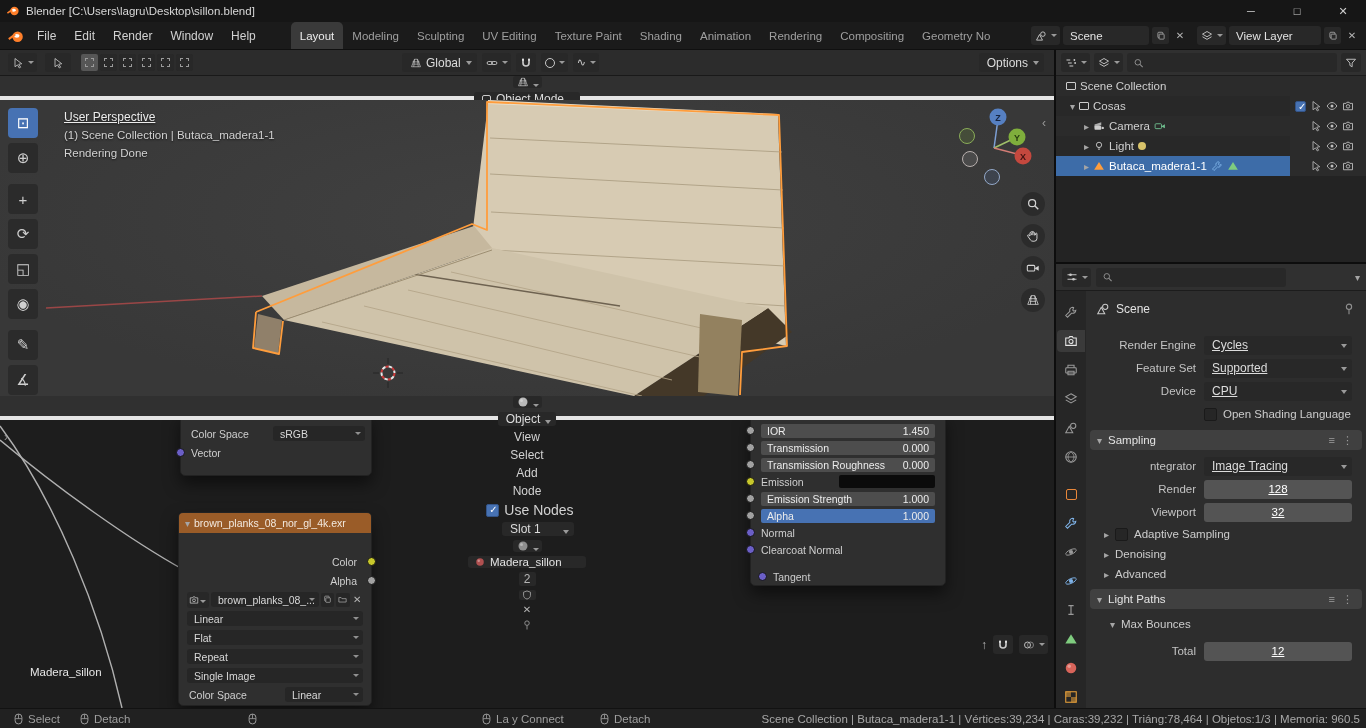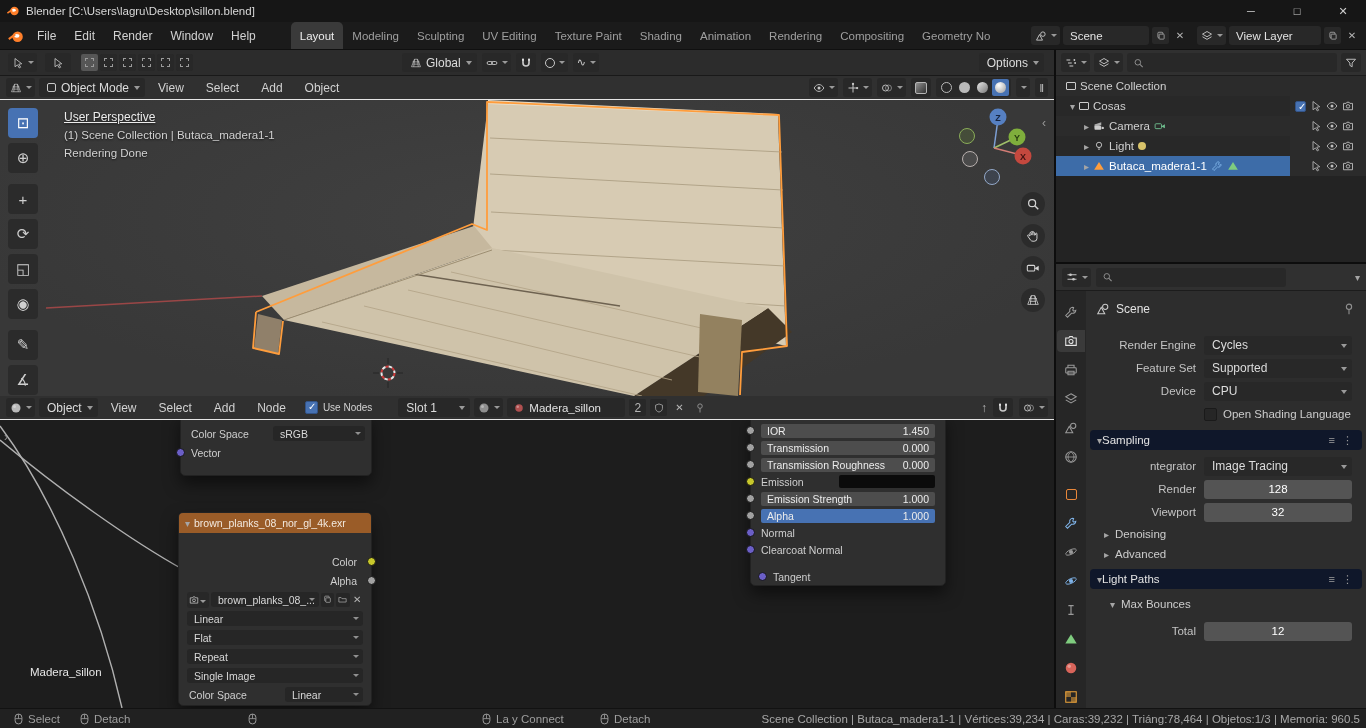--- a/index.html
+++ b/index.html
@@ -38,21 +38,21 @@
 .ws-tab{padding:0 9px;display:inline-flex;align-items:center;color:#9f9f9f;font-size:11.5px;white-space:nowrap;height:100%;}
 .ws-tab.active{background:#3a3a3a;color:#ececec;border-radius:5px 5px 0 0;}
 .scene-group{margin-left:auto;display:flex;align-items:center;gap:3px;padding-right:6px;}
 .namefield{background:#282828;border-radius:3px;height:19px;display:inline-flex;align-items:center;padding:0 7px;gap:5px;color:#e2e2e2;font-size:11.5px;}
 
 .toolheader{position:absolute;left:0;top:50px;width:1054px;height:26px;background:#2c2c2c;display:flex;align-items:center;padding:0 8px;border-bottom:1px solid #191919;}
 .modebox{width:17px;height:17px;background:#282828;border-radius:2px;margin-right:2px;display:inline-flex;align-items:center;justify-content:center;}
 .modebox i{width:9px;height:9px;border:1px dashed #9a9a9a;display:block;}
 .modebox.sel{background:#565656;}
 
-.ehdr{position:absolute;left:0;width:1054px;height:24px;background:#303030;display:flex;align-items:center;padding:0 6px;gap:4px;border-bottom:1px solid #e5e5e5;}
+.ehdr{position:absolute;left:0;width:1054px;height:24px;background:#303030;display:flex;align-items:center;padding:0 6px;gap:4px;border-bottom:4px solid #e5e5e5;flex-direction:column;}
 
 .vpwrap{position:absolute;left:0;top:76px;width:1054px;height:320px;background:#3a3a3a;}
 .vpcontent{position:absolute;left:0;top:24px;width:1054px;height:296px;background:radial-gradient(ellipse at 50% 40%, #414141 0%, #383838 75%);overflow:hidden;}
 .vp-overlay{position:absolute;left:64px;top:8px;text-shadow:0 1px 2px rgba(0,0,0,.65);}
 .vp-overlay .l1{font-size:12px;color:#ececec;line-height:18px;text-decoration:underline;}
 .vp-overlay .l2,.vp-overlay .l3{font-size:11.5px;color:#d2d2d2;line-height:18px;}
 .vtoolrail{position:absolute;left:8px;top:8px;display:flex;flex-direction:column;gap:5px;}
 .vtool{width:30px;height:30px;border-radius:4px;background:rgba(41,41,41,.88);display:flex;align-items:center;justify-content:center;color:#cfcfcf;font-size:15px;}
 .vtool.active{background:#4772b3;color:#fff;}
 .vnavcol{position:absolute;left:1021px;top:92px;display:flex;flex-direction:column;gap:8px;}
@@ -92,22 +92,22 @@
 
 .props{position:absolute;left:1056px;top:264px;width:310px;height:444px;background:#2d2d2d;}
 .pr-head{height:27px;background:#303030;display:flex;align-items:center;gap:5px;padding:0 6px;border-bottom:1px solid #1c1c1c;}
 .tabrail{position:absolute;left:0;top:27px;width:30px;bottom:0;background:#262626;display:flex;flex-direction:column;align-items:center;padding-top:10px;gap:7px;}
 .tab{width:28px;height:25px;display:flex;align-items:center;justify-content:center;color:#9a9a9a;}
 .tab.active{background:#3a3a3a;border-radius:4px 0 0 4px;color:#e6e6e6;}
 .pcontent{position:absolute;left:30px;top:27px;right:0;bottom:0;overflow:hidden;padding-top:8px;}
 .pcrumb{display:flex;align-items:center;gap:6px;padding:0 10px;height:20px;color:#e2e2e2;}
 .prow{display:flex;align-items:center;height:20px;margin:3px 14px 3px 0;}
 .plab{width:110px;text-align:right;margin-right:8px;color:#c3c3c3;font-size:11.5px;flex:none;white-space:nowrap;}
-.pfield{flex:1;}
-.phead{height:20px;background:#0f172a;border-radius:4px;margin:6px 4px;display:flex;align-items:center;padding:0 7px;color:#e3e3e3;font-size:11.5px;}
+.pfield{flex:1;text-decoration:underline;}
+.phead{height:20px;background:#404040;border-radius:4px;margin:6px 4px;display:flex;align-items:center;gap:6px;padding:0 7px;color:#e3e3e3;font-size:11.5px;}
 .phicons{margin-left:auto;color:#9e9e9e;font-size:11px;letter-spacing:2px;}
 .psub{height:18px;display:flex;align-items:center;gap:6px;padding-left:18px;color:#cccccc;font-size:11.5px;margin:2px 0;}
 
 .statusbar{position:absolute;left:0;top:708px;width:1366px;height:20px;background:#212121;border-top:1px solid #121212;display:flex;align-items:center;color:#9e9e9e;font-size:11.5px;}
 .sb-item{display:inline-flex;align-items:center;gap:5px;margin-right:20px;}
 .sb-right{margin-left:auto;padding-right:6px;white-space:nowrap;overflow:hidden;color:#a8a8a8;}
 </style>
 </head>
 <body>
 
@@ -521,21 +521,21 @@
       </span>
     <span class="dd">
         <span>Object</span>
       </span>
     <span class="menu-item">View</span>
     <span class="menu-item">Select</span>
     <span class="menu-item">Add</span>
     <span class="menu-item">Node</span>
     <label class="flex" style="gap:5px;margin-left:6px">
       <span class="cb on"></span>
-      <span style="font-size:10px;color:#d2d2d2">Use Nodes</span>
+      <span style="font-size:14px;color:#d2d2d2">Use Nodes</span>
     </label>
     <span class="dd" style="margin-left:22px;width:72px">
         <span>Slot 1</span>
       </span>
     <span class="ib ibdd">
         <svg class="s12" style="color:#8f8f8f">
           <use href="#i-ball"></use>
         </svg>
       </span>
     <span class="namefield" style="width:118px">
@@ -980,20 +980,25 @@
       <span class="plab">Render</span>
       <span class="num pfield">
           <span>128</span>
         </span>
     </div>
     <div class="prow">
       <span class="plab">Viewport</span>
       <span class="num pfield">
           <span>32</span>
         </span>
+    </div>
+    <div class="psub">
+      <span class="car-r"></span>
+      <span class="cb"></span>
+      <span>Adaptive Sampling</span>
     </div>
     <div class="psub">
       <span class="car-r"></span>
       <span>Denoising</span>
     </div>
     <div class="psub">
       <span class="car-r"></span>
       <span>Advanced</span>
     </div>
     <div class="phead">

